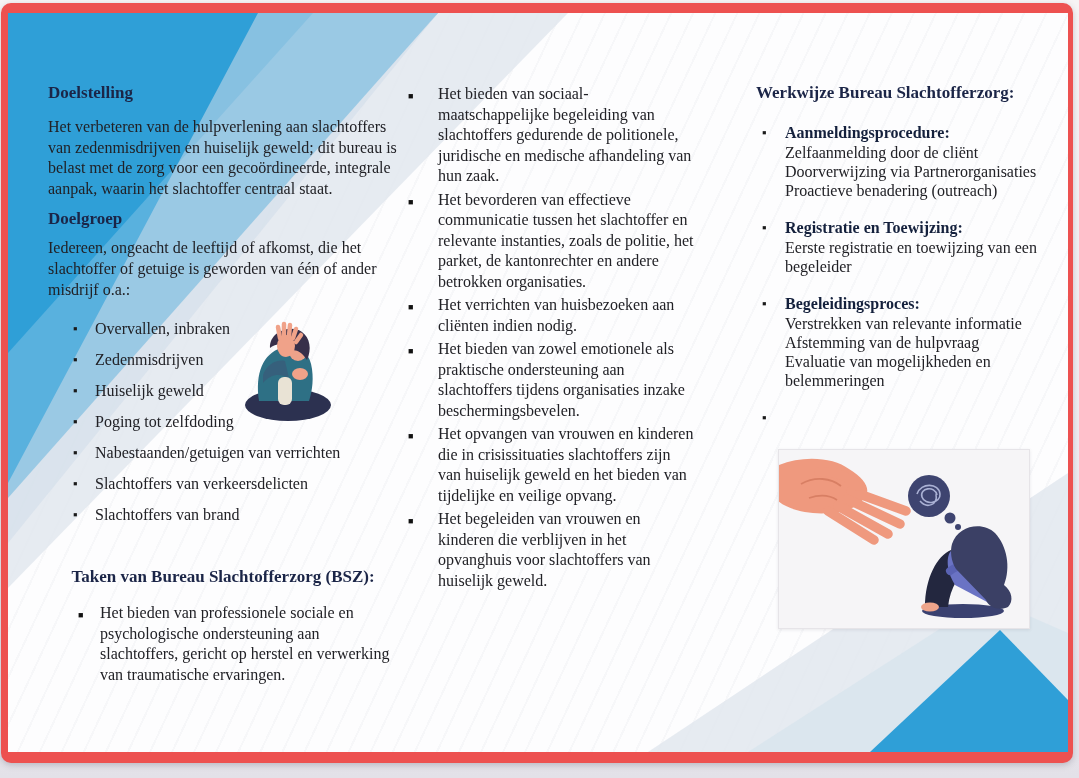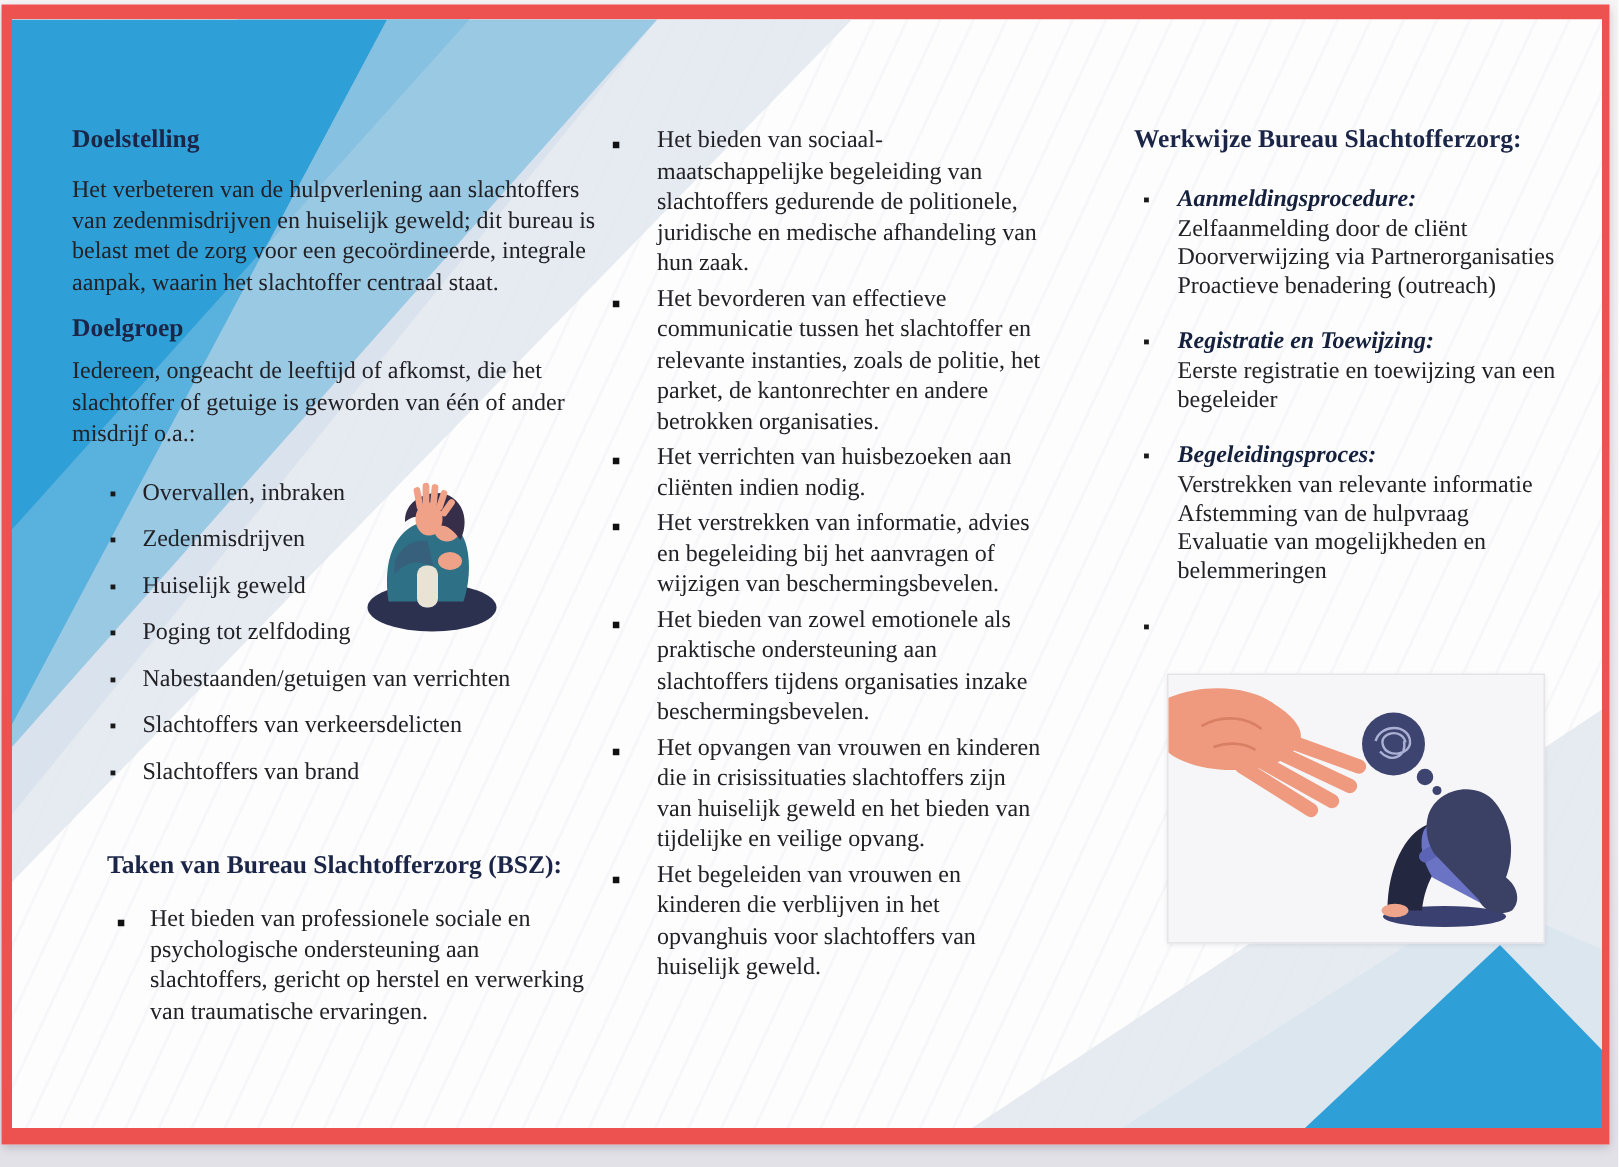--- a/index.html
+++ b/index.html
@@ -14,21 +14,21 @@
     --shirt_purple:#6a73c4;
   }
   *{box-sizing:border-box;margin:0;padding:0}
   body{font-family:"Liberation Serif", serif; background:#fff;}
   .photo{position:relative;width:1079px;height:778px;overflow:hidden;
          background:linear-gradient(180deg,#f7f4f5 0%,#eeeaf0 70%,#e3e1e8 100%);}
   .sheet{position:absolute;left:1px;top:3px;width:1072px;height:760px;
          background:#fcfcfd;
          border-style:solid;border-color:var(--frame_red);
          border-width:10px 5px 11px 7px;
-         box-shadow:0 2px 6px rgba(60,60,80,.25);}
+         box-shadow:0 2px 6px rgba(60,60,80,.25);border-radius:10px;}
   .content{position:relative;width:100%;height:100%;background:
       repeating-linear-gradient(115deg, rgba(130,140,160,.05) 0 2px, transparent 2px 20px),
       #fdfdfe;}
   .deco{position:absolute;inset:0;width:100%;height:100%;pointer-events:none;}
   .col{position:absolute;color:var(--body_text);font-size:16px;line-height:21px;}
   .col1{left:40px;top:70px;width:350px;}
   .col2{left:392px;top:71px;width:296px;line-height:20.5px;}
   .col3{left:748px;top:70px;width:300px;line-height:19px;}
   h2.head{font-size:17px;line-height:20px;font-weight:bold;color:var(--heading_navy);}
   .col1 .head1{margin-bottom:14px;}
@@ -39,21 +39,21 @@
   .crime-list li{position:relative;padding-left:47px;margin-bottom:10px;min-height:21px;}
   .crime-list li::before{content:"▪";position:absolute;left:25px;top:0;font-size:13px;color:#1a1a1a;}
   .col1 .head3{margin-top:42px;margin-bottom:16px;text-align:center;}
   .task-list li{position:relative;padding-left:52px;margin-bottom:6px;line-height:20.5px;}
   .task-list li::before{content:"■";position:absolute;left:30px;top:2px;font-size:9px;color:#111;}
   .mid-list li{position:relative;padding-left:38px;margin-bottom:3px;}
   .mid-list li::before{content:"■";position:absolute;left:8px;top:2px;font-size:9px;color:#111;}
   .col3 .head{margin-bottom:20px;}
   .werk-list > li{position:relative;padding-left:29px;margin-bottom:18px;}
   .werk-list > li::before{content:"▪";position:absolute;left:6px;top:0;font-size:13px;color:#1a1a1a;}
-  .werk-title{font-weight:bold;color:#14203c;margin-bottom:1px;font-style:italic;}
+  .werk-title{font-weight:bold;color:#14203c;margin-bottom:1px;}
   .illu1{position:absolute;left:224px;top:308px;width:114px;height:104px;}
   .illu2{position:absolute;left:770px;top:436px;width:252px;height:180px;
          background:#f6f5f7;border:1px solid #e6e4e8;box-shadow:0 1px 3px rgba(80,80,100,.12);}
   .illu2 svg{display:block;width:100%;height:100%;}
 </style>
 </head>
 <body>
 
 <div class="photo">
   <div class="sheet">
@@ -90,21 +90,20 @@
         <li>Het bieden van professionele sociale en psychologische ondersteuning aan slachtoffers, gericht op herstel en verwerking van traumatische ervaringen.</li>
           </ul>
       </div>
 
       <div class="col col2">
         <ul class="mid-list">
 
         <li>Het bieden van sociaal-maatschappelijke begeleiding van slachtoffers gedurende de politionele, juridische en medische afhandeling van hun zaak.</li>
             <li>Het bevorderen van effectieve communicatie tussen het slachtoffer en relevante instanties, zoals de politie, het parket, de kantonrechter en andere betrokken organisaties.</li>
             <li>Het verrichten van huisbezoeken aan cliënten indien nodig.</li>
-            <li>Het verstrekken van informatie, advies en begeleiding bij het aanvragen of wijzigen van beschermingsbevelen.</li>
             <li>Het bieden van zowel emotionele als praktische ondersteuning aan slachtoffers tijdens organisaties inzake beschermingsbevelen.</li>
             <li>Het opvangen van vrouwen en kinderen die in crisissituaties slachtoffers zijn van huiselijk geweld en het bieden van tijdelijke en veilige opvang.</li>
             <li>Het begeleiden van vrouwen en kinderen die verblijven in het opvanghuis voor slachtoffers van huiselijk geweld.</li>
           </ul>
       </div>
 
       <div class="col col3">
         <h2 class="head">Werkwijze Bureau Slachtofferzorg:</h2>
         <ul class="werk-list">
 

